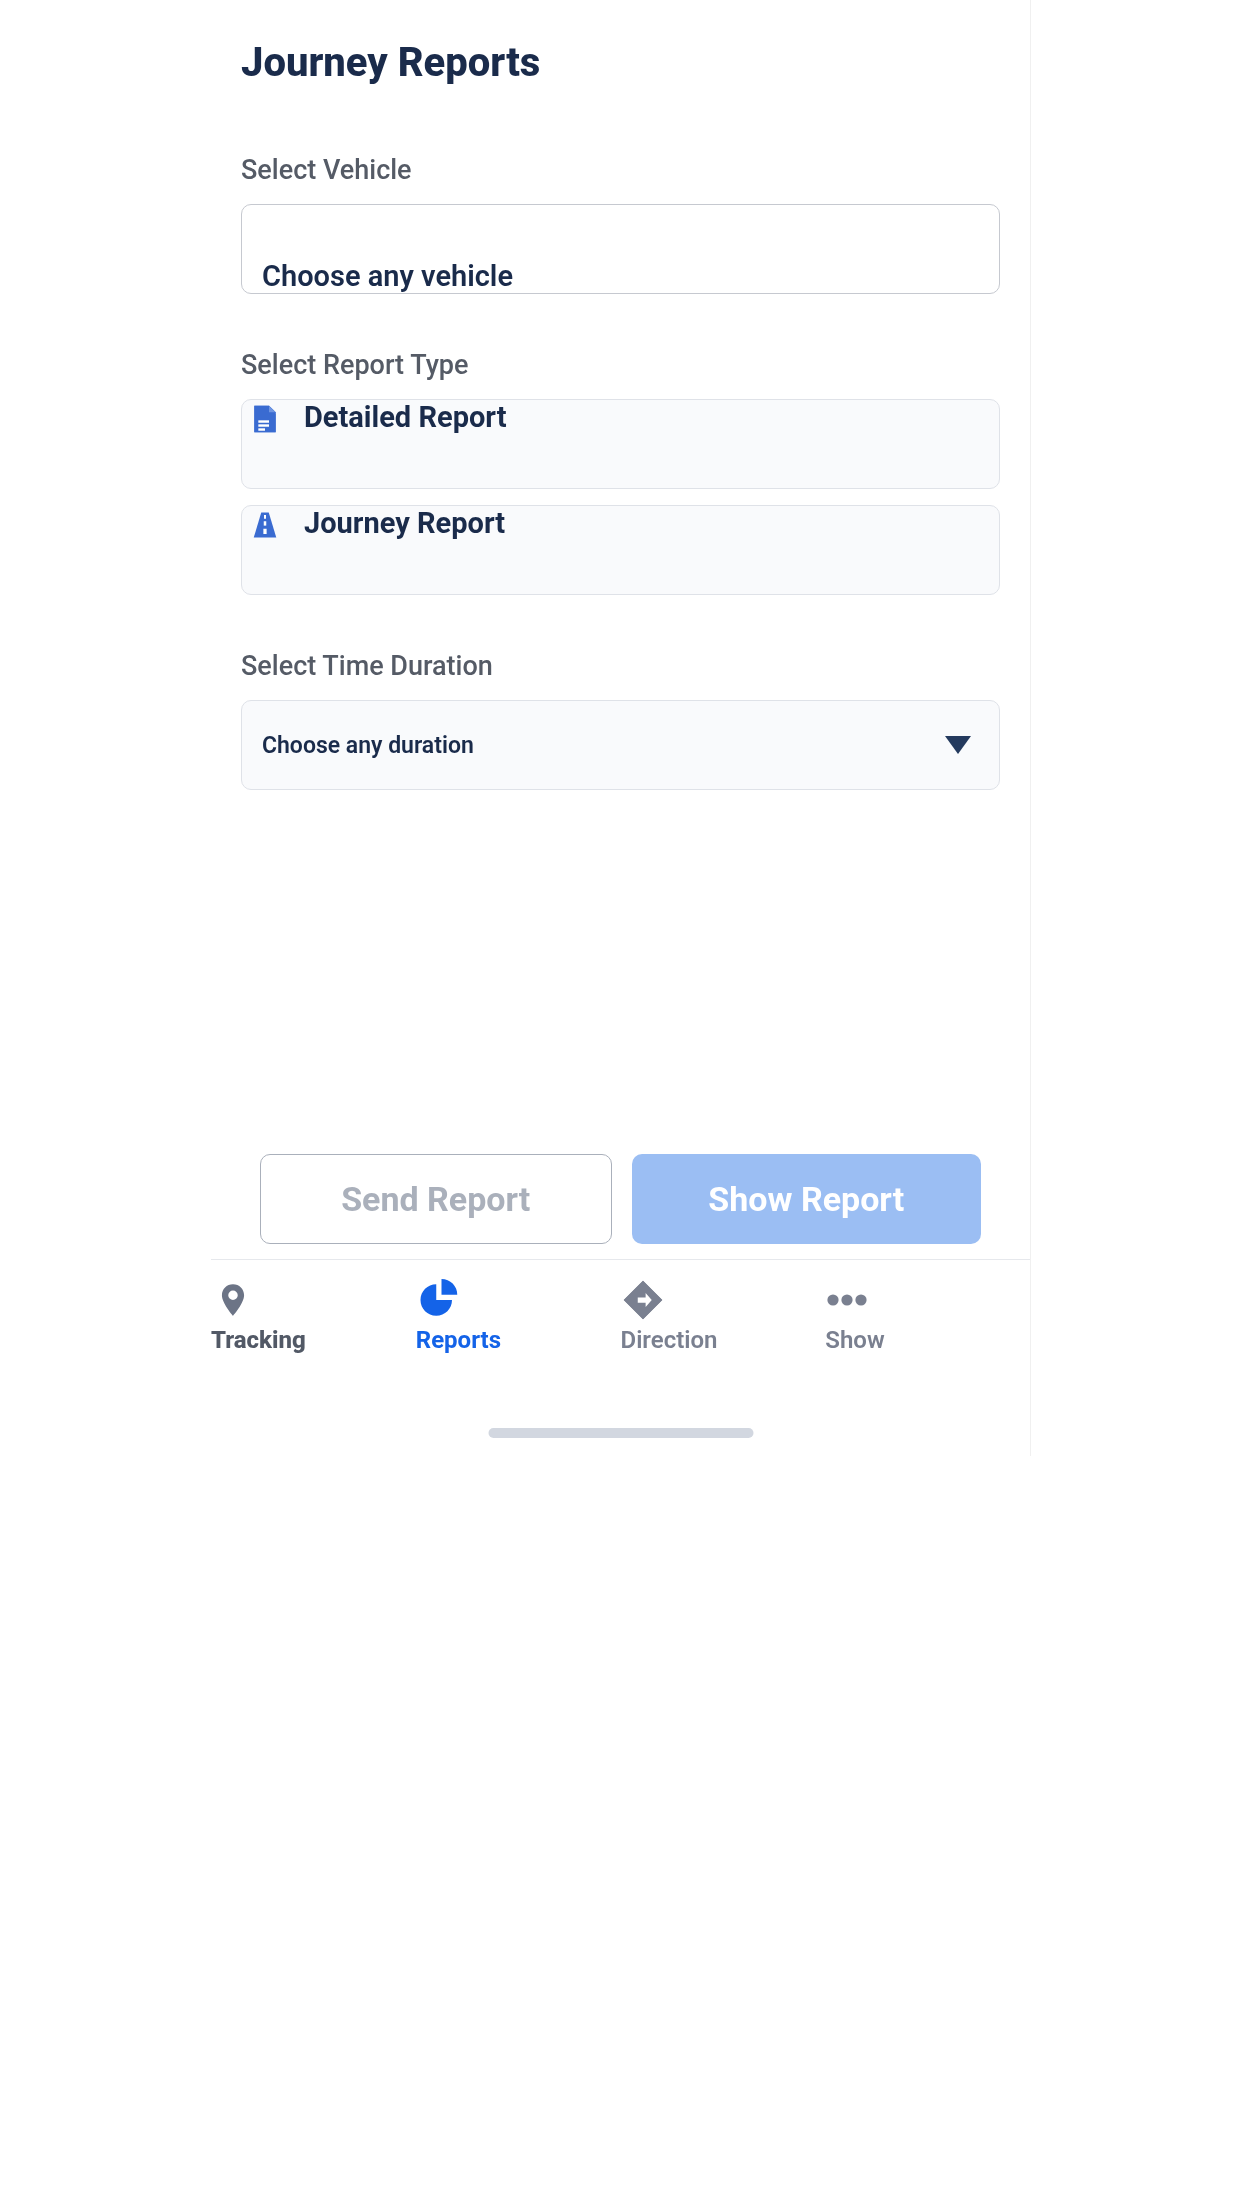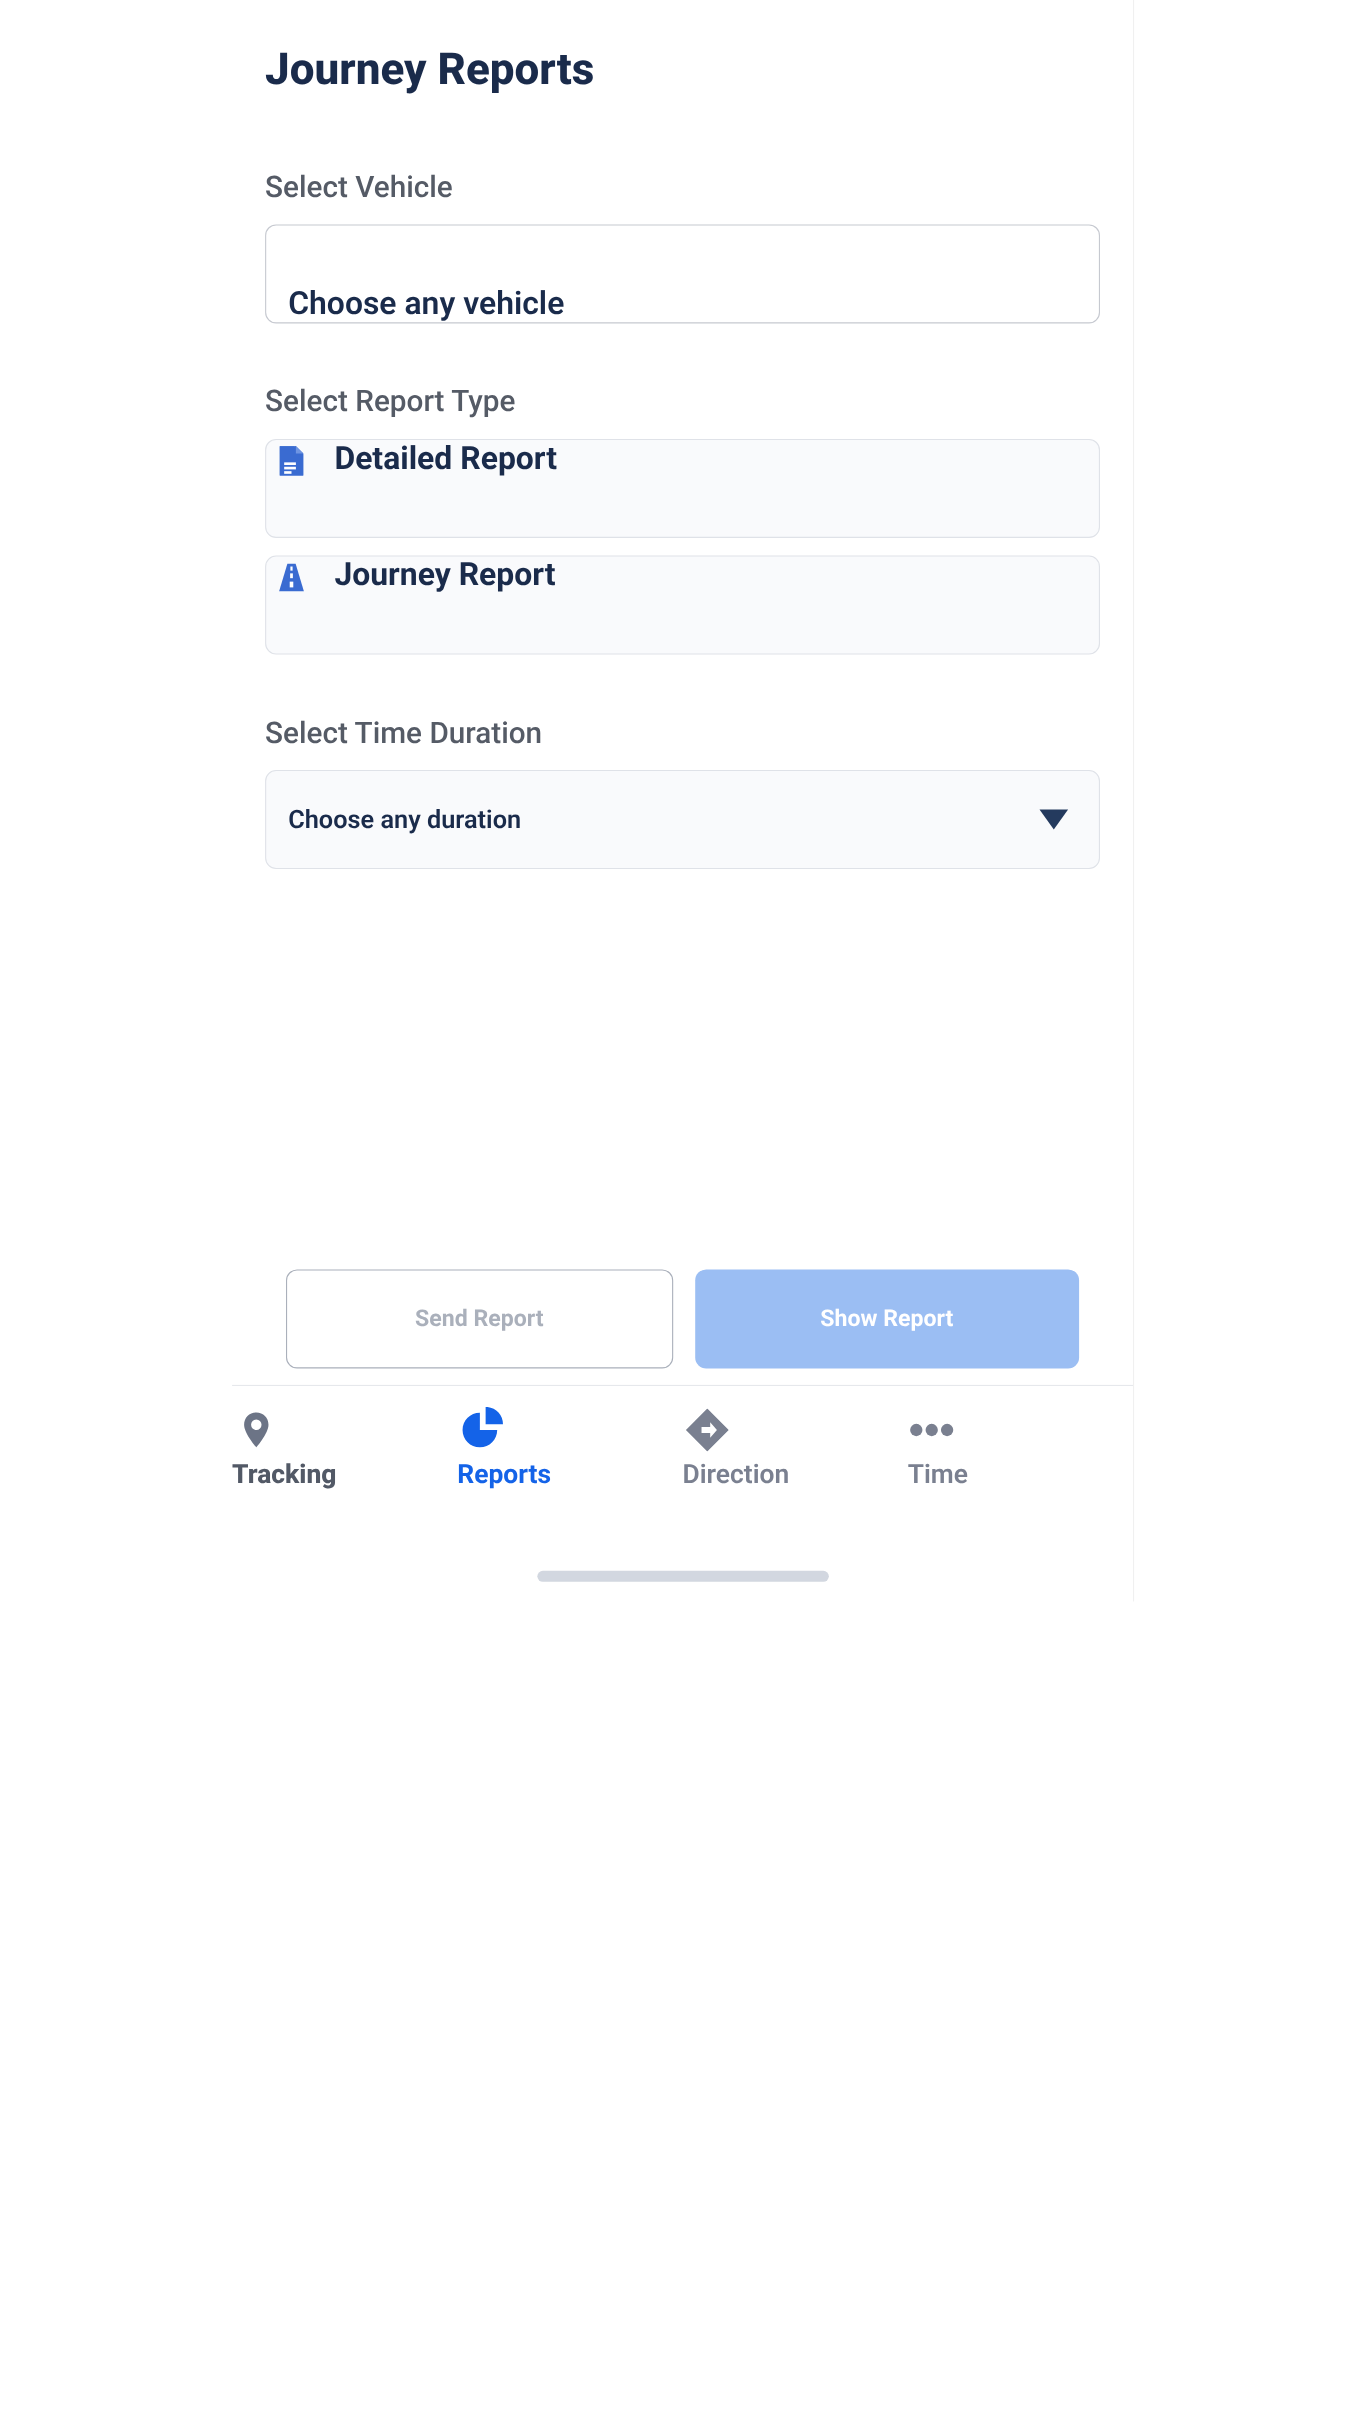--- a/index.html
+++ b/index.html
@@ -123,21 +123,21 @@
     display: flex;
     gap: 20px;
   }
   .btn {
     flex: 1;
     height: 90px;
     border-radius: 10px;
     display: flex;
     align-items: center;
     justify-content: center;
-    font-size: 21px;
+    font-size: 34px;
     font-weight: 700;
     cursor: pointer;
   }
   .btn-outline {
     border: 1.5px solid #aab0bb;
     background: #ffffff;
     color: #aab0bb;
   }
   .btn-primary {
     border: none;
@@ -286,20 +286,20 @@
     </div>
 
     <div class="tab-item">
       <span class="tab-icon">
         <svg viewBox="0 0 24 8" width="44" height="14" fill="#7a8090">
           <circle cx="4" cy="4" r="3.2"></circle>
           <circle cx="12" cy="4" r="3.2"></circle>
           <circle cx="20" cy="4" r="3.2"></circle>
         </svg>
       </span>
-      <span class="tab-label">Time</span>
+      <span class="tab-label">Show</span>
     </div>
 
   </div>
 
   <div class="home-indicator"></div>
 
 </div>
 
 </body></html>

